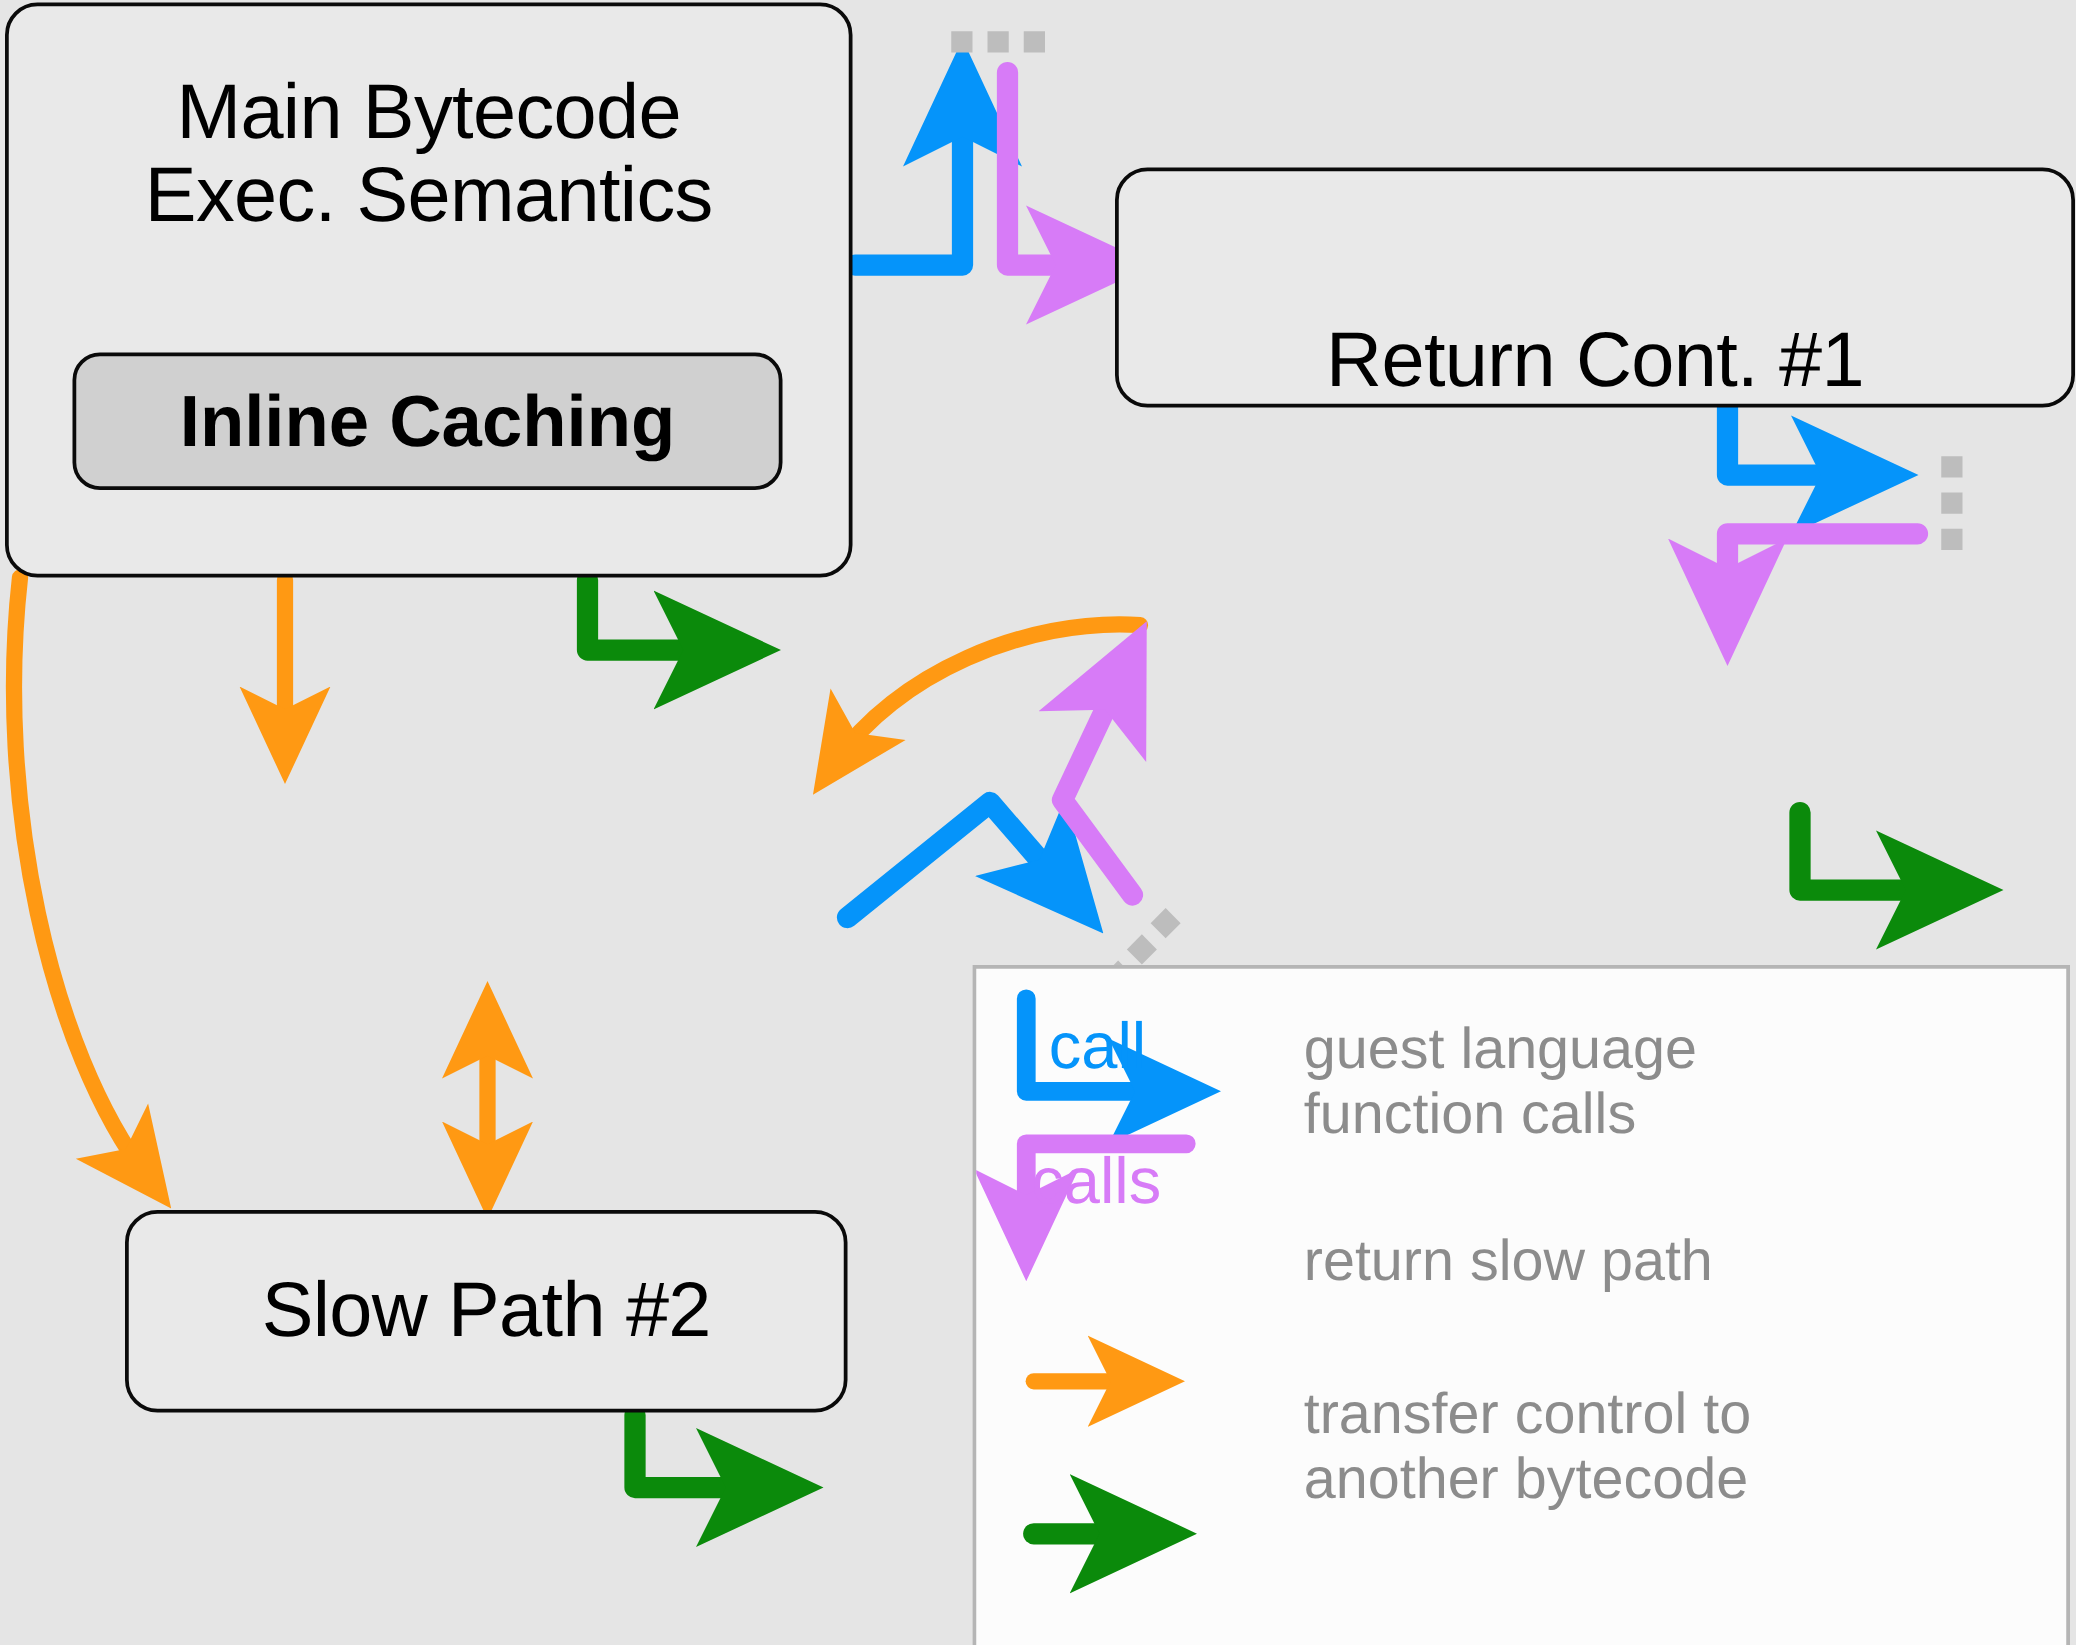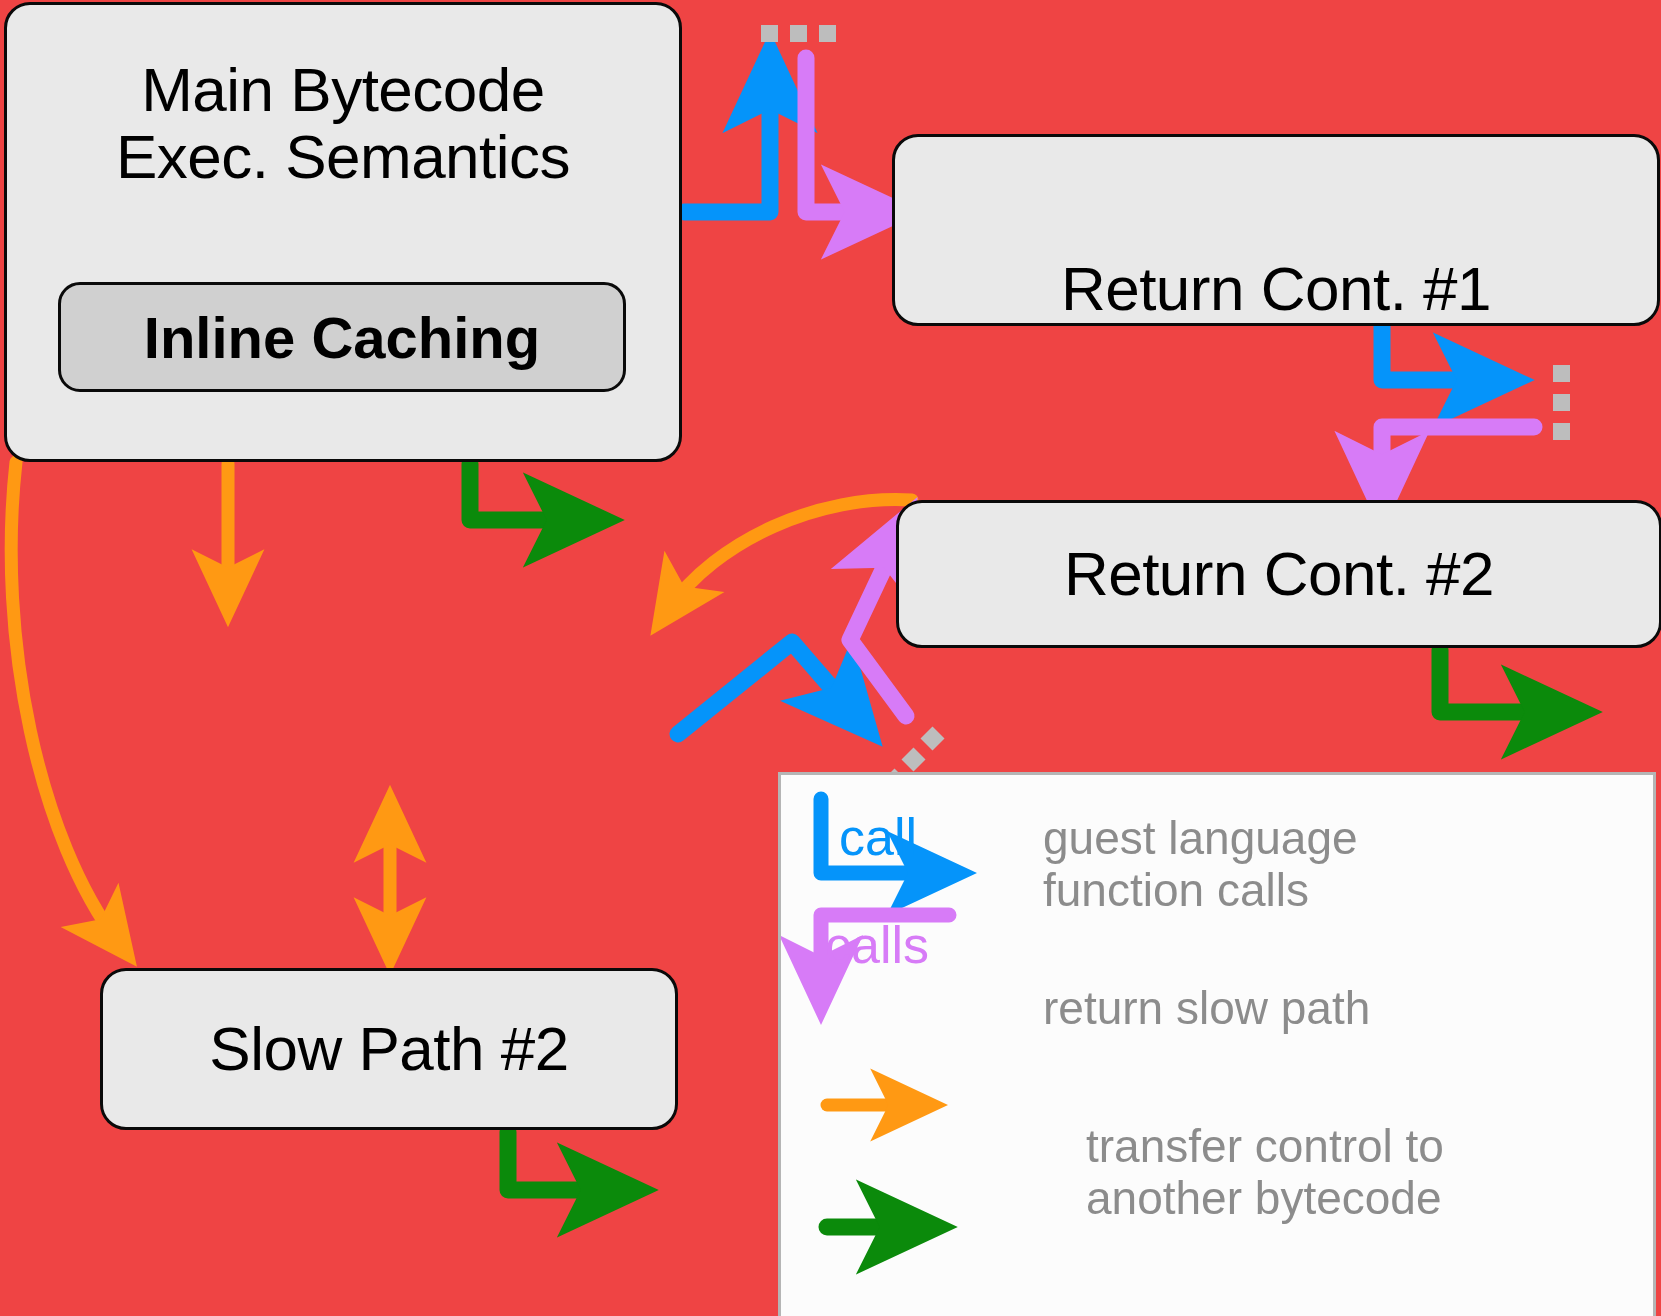--- a/index.html
+++ b/index.html
@@ -7,21 +7,21 @@
     padding: 0;
     background: #ffffff;
   }
   body {
     font-family: "Liberation Sans", sans-serif;
   }
   #stage {
     position: relative;
     width: 1661px;
     height: 1316px;
-    background: #ef4444;
+    background: #e5e5e5;
     overflow: hidden;
   }
   .node {
     position: absolute;
     box-sizing: border-box;
     background: #e9e9e9;
     border: 3px solid #0a0a0a;
     border-radius: 26px;
     display: flex;
     flex-direction: column;
@@ -107,21 +107,21 @@
     background: #fcfcfc;
   }
   .legend-text {
     color: #8c8c8c;
     font-size: 46px;
     line-height: 1.12;
     white-space: pre-line;
   }
   #legend-text-1 { position: absolute; left: 262px; top: 38px; }
   #legend-text-2 { position: absolute; left: 262px; top: 208px; }
-  #legend-text-3 { position: absolute; left: 262px; top: 346px; margin-left: 43px; }
+  #legend-text-3 { position: absolute; left: 262px; top: 330px; }
   #legend-call-word {
     position: absolute;
     left: 58px;
     top: 32px;
     color: #0594fa;
     font-size: 52px;
   }
   #legend-return-word {
     position: absolute;
     left: 44px;
@@ -230,23 +230,20 @@
 Exec. Semantics</div>
   </div>
   <div id="node-inline">
     <span>Inline Caching</span>
   </div>
 
   <div class="node" id="node-rc1">
     <div class="node-label">Return Cont. #1</div>
   </div>
 
-  <div class="node" id="node-rc2">
-    <div class="node-label">Return Cont. #2</div>
-  </div>
 
 
   <div class="node" id="node-sp2">
     <div class="node-label">Slow Path #2</div>
   </div>
 
   <div id="legend">
     <svg width="878" height="534" viewBox="0 0 878 534" style="position:absolute;left:0;top:0;">
       <defs>
         <marker id="lg-blue" markerWidth="6" markerHeight="6" refX="3.6" refY="3" orient="auto" markerUnits="strokeWidth">

